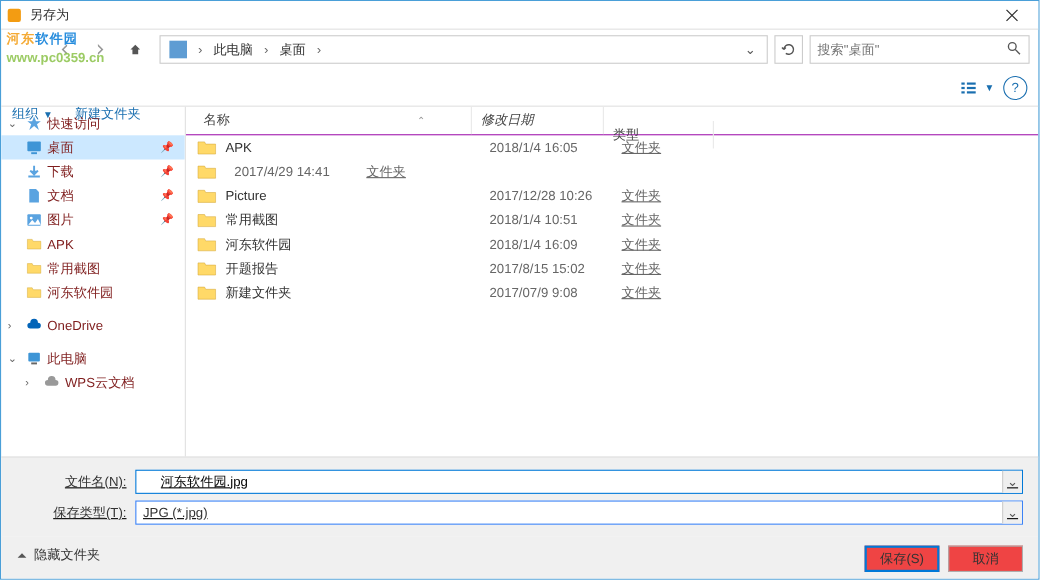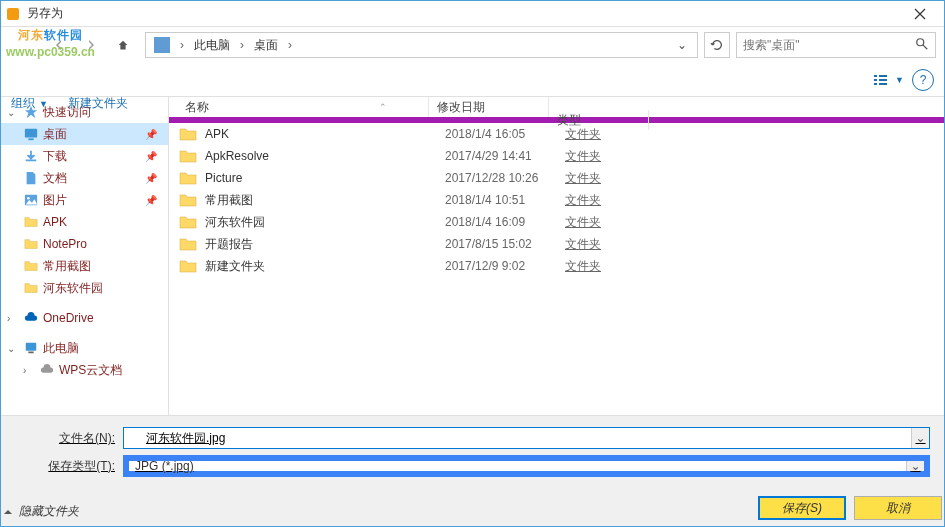--- a/index.html
+++ b/index.html
@@ -5,21 +5,21 @@
 * { margin: 0; padding: 0; box-sizing: border-box; font-family: "Microsoft YaHei", "Segoe UI", sans-serif; font-size: 12px; }
 body { background: #fff; width: 945px; height: 527px; overflow: hidden; position: relative; border: 1px solid #4a9fd8; }
 
 .titlebar { height: 26px; background: #fff; display: flex; align-items: center; padding: 0 4px; border-bottom: 1px solid #e0e0e0; }
 .titlebar .icon { width: 16px; height: 16px; margin-right: 6px; }
 .titlebar .title { flex: 1; color: #333; }
 .titlebar .close { width: 40px; height: 24px; display: flex; align-items: center; justify-content: center; color: #333; cursor: pointer; }
 
 .watermark { position: absolute; top: 18px; left: 5px; z-index: 10; pointer-events: none; opacity: 0.85; }
 .watermark .wm-main { font-size: 22px; font-weight: bold; color: #0078d7; letter-spacing: 1px; }
-.watermark .wm-main .accent { color: #f39c12; margin-left: 12px; }
+.watermark .wm-main .accent { color: #f39c12; }
 .watermark .wm-url { font-size: 12px; color: #8bc34a; font-weight: bold; }
 
 .nav-row { height: 36px; display: flex; align-items: center; padding: 4px 8px; gap: 6px; }
 .nav-arrows { display: flex; gap: 4px; margin-left: 36px; }
 .nav-arrow { width: 28px; height: 28px; display: flex; align-items: center; justify-content: center; color: #999; border-radius: 2px; }
 .nav-arrow svg { width: 16px; height: 16px; }
 .nav-up { width: 24px; height: 24px; display: flex; align-items: center; justify-content: center; color: #555; }
 
 .breadcrumb { flex: 1; height: 26px; border: 1px solid #ccc; display: flex; align-items: center; padding: 0 4px; background: #fff; margin-left: 4px; }
 .breadcrumb .bc-icon { width: 16px; height: 16px; background: #5e9cd3; margin: 0 4px; }
@@ -45,46 +45,46 @@
 .tree-item.selected { background: #cce8ff; }
 .tree-item .chev { width: 12px; color: #666; font-size: 10px; }
 .tree-item .t-icon { width: 16px; height: 16px; display: flex; align-items: center; justify-content: center; }
 .tree-item .t-label { color: #7f1d1d; }
 .tree-item .pin { margin-left: auto; color: #888; font-size: 10px; margin-right: 6px; }
 .tree-item.lvl1 { padding-left: 6px; }
 .tree-item.lvl2 { padding-left: 22px; }
 .tree-spacer { height: 8px; }
 
 .filelist { flex: 1; overflow: auto; }
-.fl-header { display: flex; height: 26px; align-items: center; border-bottom: 6px solid #a21caf; color: #444; }
+.fl-header { display: flex; height: 26px; align-items: center; border-bottom: 1px solid #a21caf; color: #444; }
 .fl-header .col { padding: 0 8px; border-right: 1px solid #e8e8e8; height: 100%; display: flex; align-items: center; }
 .c-name { width: 260px; padding-left: 16px !important; display: flex; gap: 170px; }
-.c-date { width: 120px; }
+.c-date { width: 120px; font-style: italic; }
 .c-type { width: 100px; margin-top: 26px; }
 .c-size { width: 80px; }
 
 .fl-row { display: flex; height: 22px; align-items: center; padding-left: 10px; cursor: pointer; }
 .fl-row .folder-icon { width: 18px; height: 16px; margin-right: 8px; }
 .fl-row .r-name { width: 232px; color: #333; }
 .fl-row .r-date { width: 120px; color: #666; padding: 0 8px; }
 .fl-row .r-type { width: 100px; color: #666; padding: 0 8px; text-decoration: underline; }
 
 .bottom { border-top: 1px solid #e0e0e0; padding: 8px 14px; background: #f0f0f0; }
 .form-row { display: flex; align-items: center; height: 28px; gap: 8px; text-decoration: underline; }
 .form-row .lbl { width: 100px; text-align: right; color: #333; }
-.form-row .field { flex: 1; height: 22px; border: 6px solid #3b82f6; background: #fff; display: flex; align-items: center; }
+.form-row .field { flex: 1; height: 22px; border: 1px solid #3b82f6; background: #fff; display: flex; align-items: center; }
 .form-row .field.focused { border: 1px solid #0078d7; }
 .form-row .field input { border: none; outline: none; flex: 1; padding: 0 22px; background: transparent; }
 .form-row .field .sel-text { flex: 1; padding: 0 6px; color: #333; }
 .form-row .field .dd { width: 18px; display: flex; align-items: center; justify-content: center; color: #555; border-left: 1px solid #ccc; height: 100%; background: #efefef; }
 
-.actions { display: flex; align-items: flex-end; padding: 8px 2px; background: #f0f0f0; font-style: italic; }
+.actions { display: flex; align-items: flex-start; padding: 8px 14px; background: #f0f0f0; }
 .hide-folders { display: flex; align-items: center; gap: 6px; color: #333; cursor: pointer; }
 .actions .spacer { flex: 1; }
-.btn { width: 88px; height: 24px; border: 1px solid #adadad; background: #fde047; color: #333; cursor: pointer; display: flex; align-items: center; justify-content: center; margin-left: 8px; }
+.btn { width: 68px; height: 24px; border: 1px solid #adadad; background: #ef4444; color: #333; cursor: pointer; display: flex; align-items: center; justify-content: center; margin-left: 8px; }
 .btn.primary { border: 2px solid #0078d7; }
 
 .folder-svg { fill: #ffd968; stroke: #d4a93a; stroke-width: 0.5; }
 </style>
 </head>
 <body>
 
 <div class="watermark">
   <div class="wm-main"><span class="accent">河东</span><span>软件园</span></div>
   <div class="wm-url">www.pc0359.cn</div>
@@ -225,28 +225,20 @@
           </svg>
         </span>
       <span class="t-label">APK</span>
     </div>
     <div class="tree-item lvl2">
       <span class="t-icon">
           <svg width="14" height="14" viewBox="0 0 16 16">
             <path class="folder-svg" d="M1 3 L6 3 L7 5 L15 5 L15 13 L1 13 Z"></path>
           </svg>
         </span>
-      <span class="t-label">NotePro</span>
-    </div>
-    <div class="tree-item lvl2">
-      <span class="t-icon">
-          <svg width="14" height="14" viewBox="0 0 16 16">
-            <path class="folder-svg" d="M1 3 L6 3 L7 5 L15 5 L15 13 L1 13 Z"></path>
-          </svg>
-        </span>
       <span class="t-label">常用截图</span>
     </div>
     <div class="tree-item lvl2">
       <span class="t-icon">
           <svg width="14" height="14" viewBox="0 0 16 16">
             <path class="folder-svg" d="M1 3 L6 3 L7 5 L15 5 L15 13 L1 13 Z"></path>
           </svg>
         </span>
       <span class="t-label">河东软件园</span>
     </div>
@@ -297,21 +289,20 @@
             <path class="folder-svg" d="M1 3 L7 3 L8 5 L17 5 L17 14 L1 14 Z"></path>
           </svg>
     <span class="r-name">APK</span>
     <span class="r-date">2018/1/4 16:05</span>
     <span class="r-type">文件夹</span>
         </div>
         <div class="fl-row">
           <svg class="folder-icon" viewBox="0 0 18 16">
             <path class="folder-svg" d="M1 3 L7 3 L8 5 L17 5 L17 14 L1 14 Z"></path>
           </svg>
-    <span class="r-name">ApkResolve</span>
     <span class="r-date">2017/4/29 14:41</span>
     <span class="r-type">文件夹</span>
         </div>
         <div class="fl-row">
           <svg class="folder-icon" viewBox="0 0 18 16">
             <path class="folder-svg" d="M1 3 L7 3 L8 5 L17 5 L17 14 L1 14 Z"></path>
           </svg>
     <span class="r-name">Picture</span>
     <span class="r-date">2017/12/28 10:26</span>
     <span class="r-type">文件夹</span>
@@ -338,21 +329,21 @@
           </svg>
     <span class="r-name">开题报告</span>
     <span class="r-date">2017/8/15 15:02</span>
     <span class="r-type">文件夹</span>
         </div>
         <div class="fl-row">
           <svg class="folder-icon" viewBox="0 0 18 16">
             <path class="folder-svg" d="M1 3 L7 3 L8 5 L17 5 L17 14 L1 14 Z"></path>
           </svg>
     <span class="r-name">新建文件夹</span>
-    <span class="r-date">2017/12/9 9:02</span>
+    <span class="r-date">2017/07/9 9:08</span>
     <span class="r-type">文件夹</span>
         </div>
       </div>
   </div>
 </div>
 
 <div class="bottom">
   <div class="form-row">
     <div class="lbl">文件名(N):</div>
     <div class="field focused">

